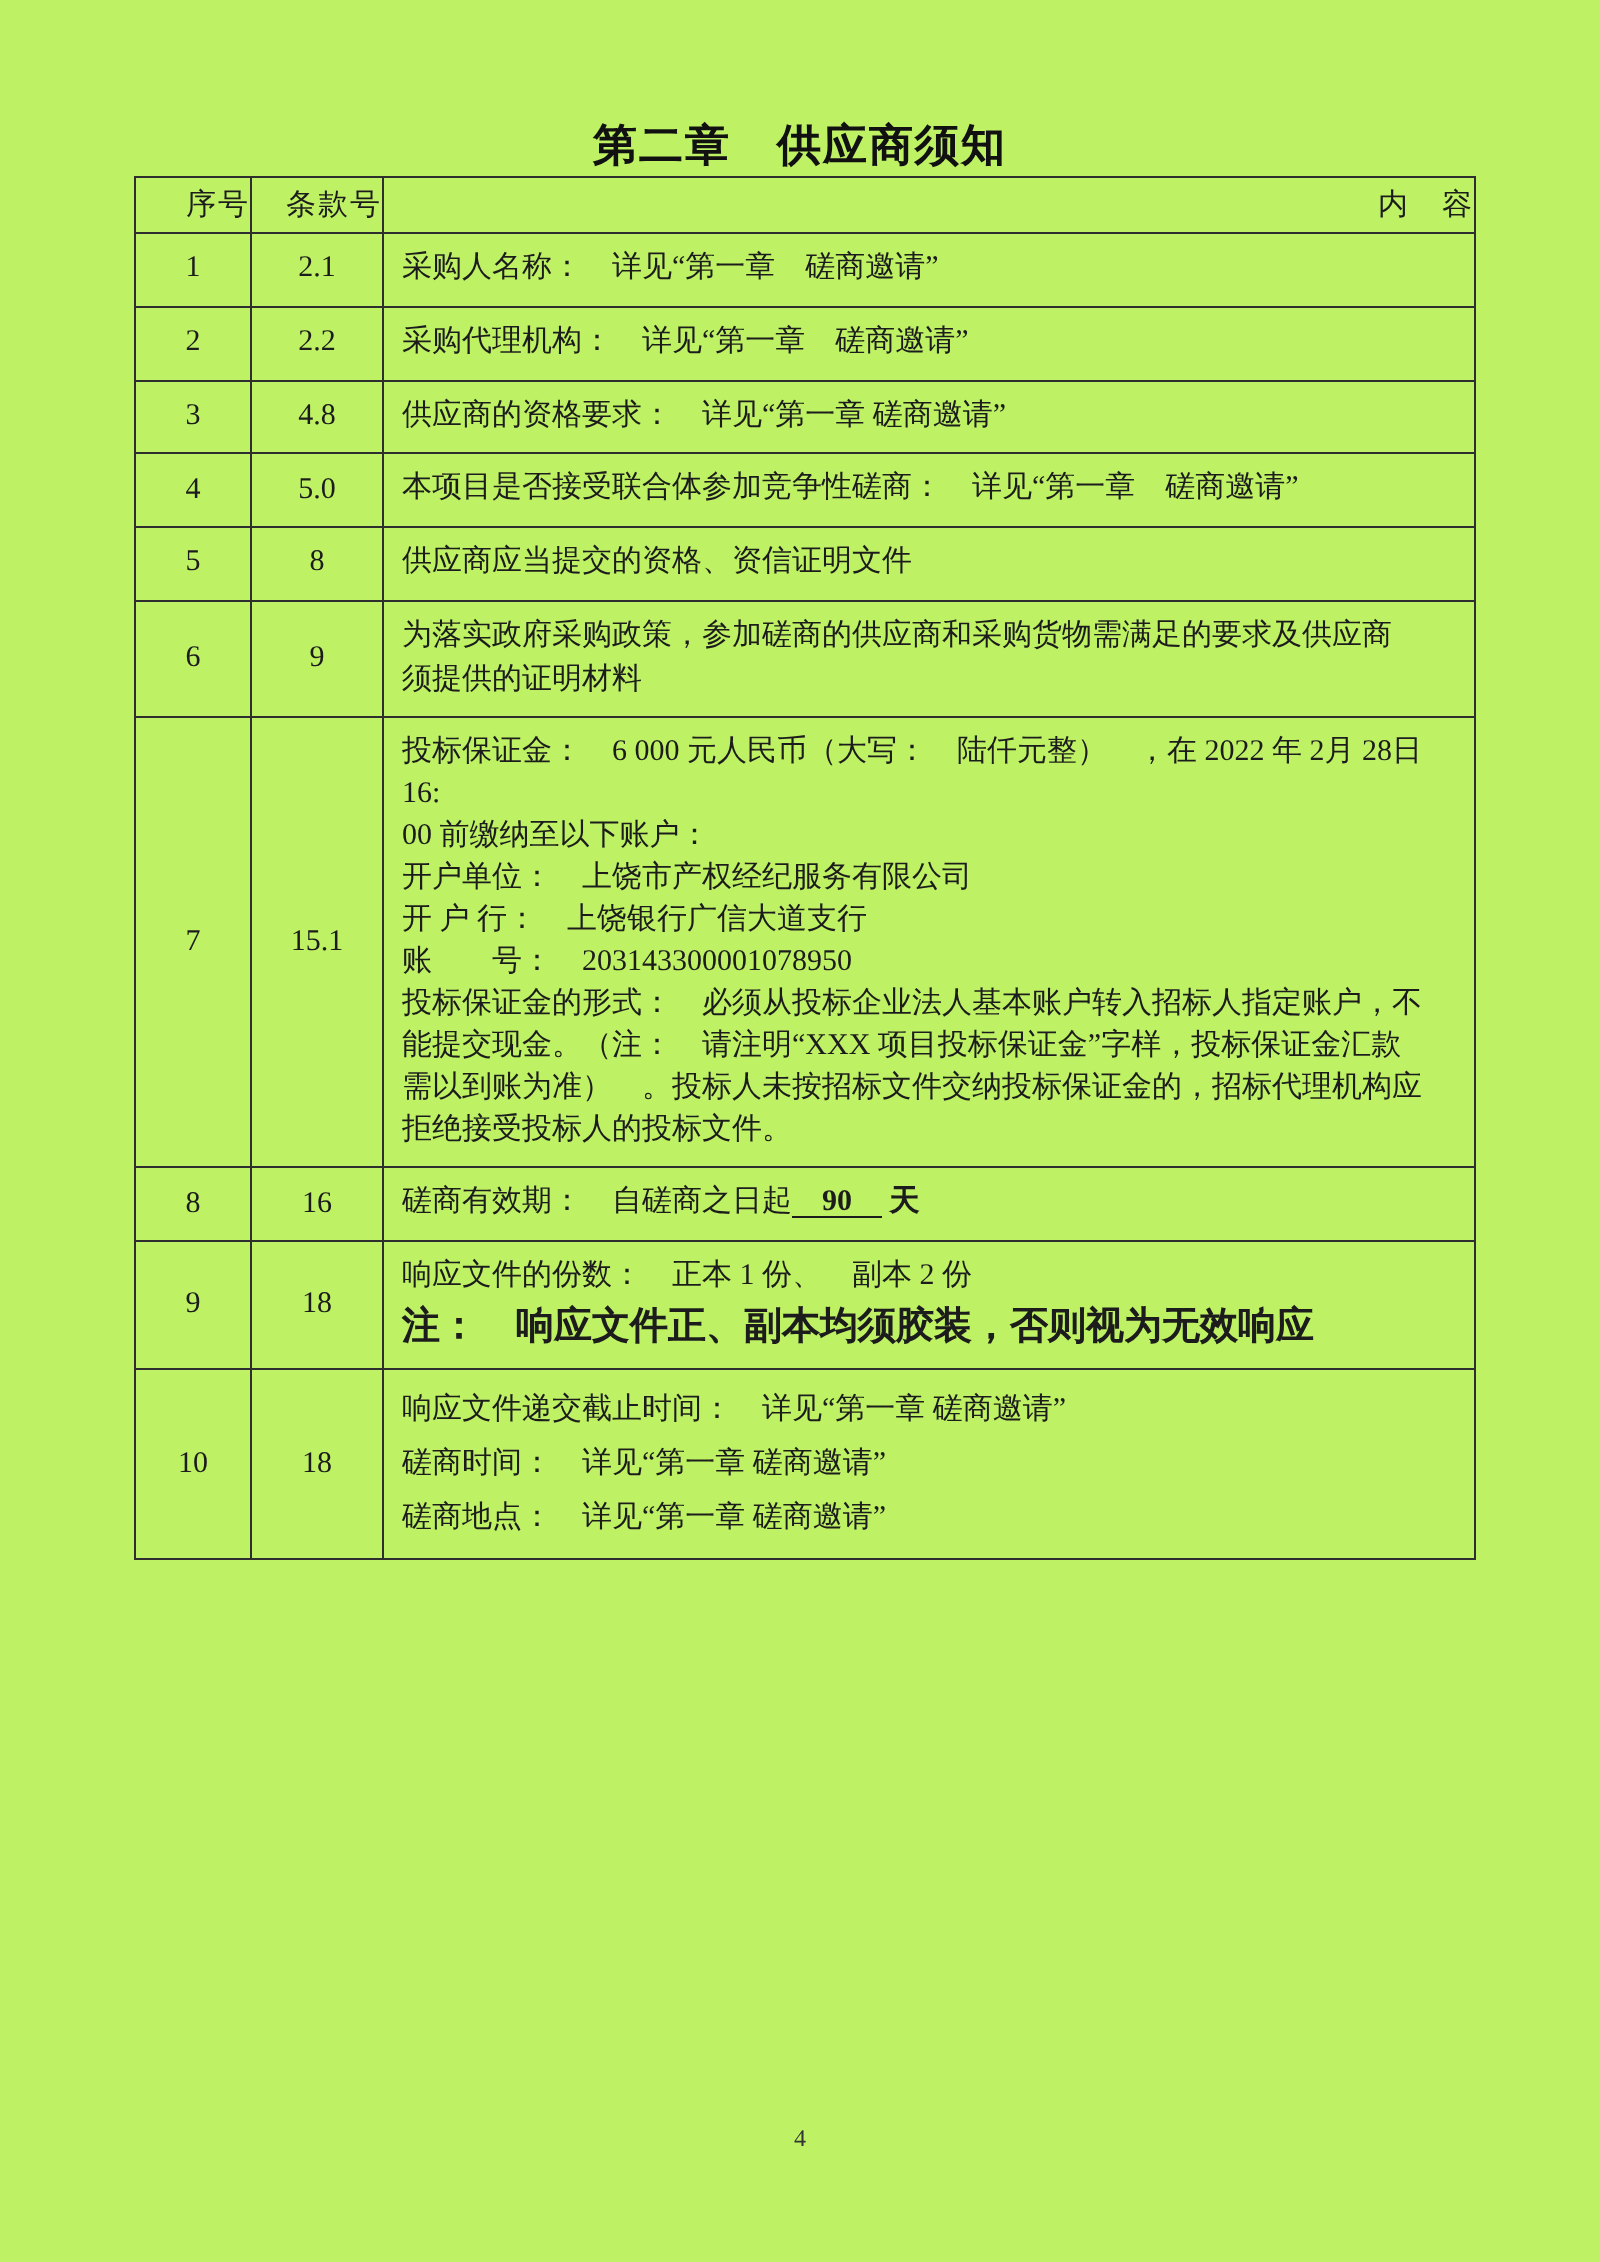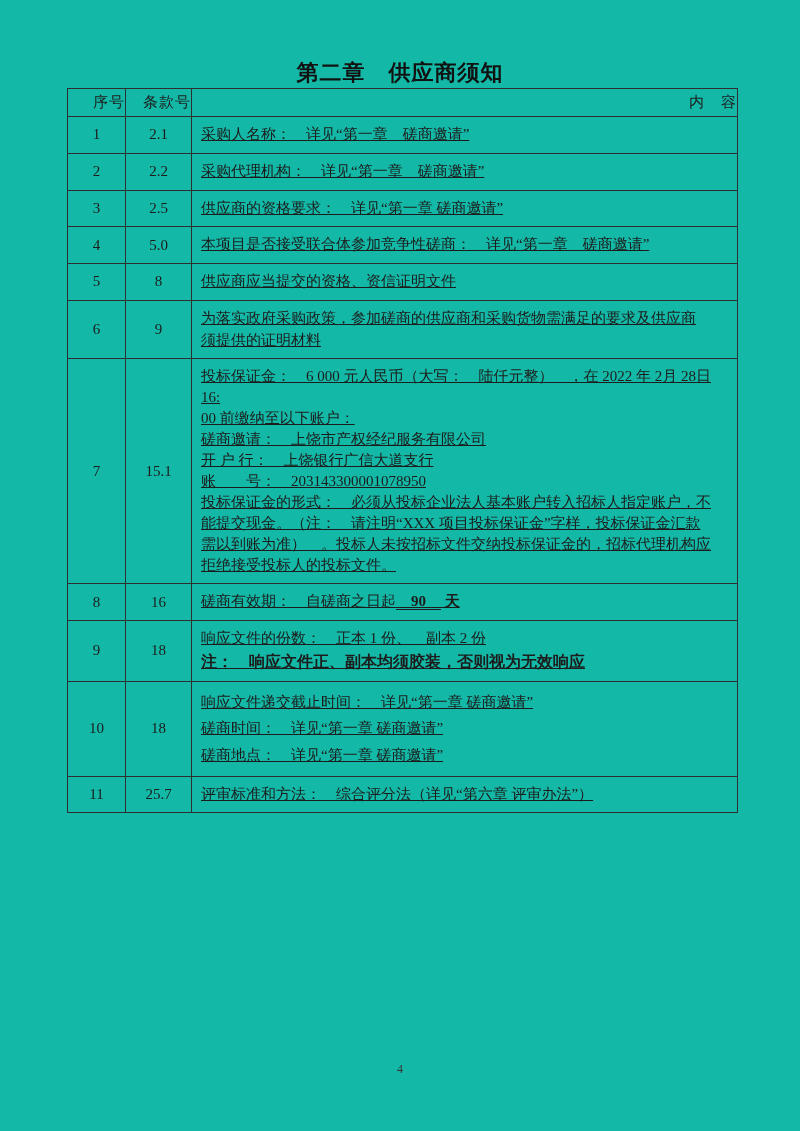--- a/index.html
+++ b/index.html
@@ -2,21 +2,21 @@
 <html><head>
 <meta charset="utf-8">
 <style>
   * { margin: 0; padding: 0; box-sizing: border-box; }
   html, body { background: #9a9a9a; }
   .page {
     position: relative;
     width: 800px;
     height: 1131px;
     margin: 0 auto;
-    background: #14b8a6;
+    background: #bef264;
     color: #1c1c1c;
     font-family: "Liberation Serif", "DejaVu Serif", serif;
     overflow: hidden;
   }
   .doc-title {
     margin-top: 58px;
     text-align: center;
     font-family: "Liberation Sans", "DejaVu Sans", sans-serif;
     font-size: 22px;
     font-weight: 700;
@@ -48,26 +48,26 @@
     letter-spacing: 1px;
   }
   .cell-seq, .cell-clause {
     text-align: center;
     padding: 7px 2px;
   }
   .cell-content {
     padding: 7px 10px 7px 9px;
     text-align: left;
   }
-  .line { line-height: 1.45; text-decoration: underline; }
+  .line { line-height: 1.45; }
   tr[data-row="7"] .line { line-height: 1.40; }
   tr[data-row="10"] .line { line-height: 1.78; }
   .seg-b { font-weight: 700; }
   .seg-u { text-decoration: underline; text-underline-offset: 3px; }
-  tr[data-row="9"] .line .seg-b { font-size: 16px; }
+  tr[data-row="9"] .line .seg-b { font-size: 19px; }
   .page-number {
     position: absolute;
     left: 0;
     top: 1062px;
     width: 100%;
     text-align: center;
     font-size: 12px;
     color: #333;
   }
 </style>
@@ -102,21 +102,21 @@
         </tr>
         <tr data-row="2">
           <td class="cell-seq">2</td>
           <td class="cell-clause">2.2</td>
           <td class="cell-content">
             <div class="line"><span>采购代理机构：　详见“第一章　磋商邀请”</span></div>
           </td>
         </tr>
         <tr data-row="3">
           <td class="cell-seq">3</td>
-          <td class="cell-clause">2.5</td>
+          <td class="cell-clause">4.8</td>
           <td class="cell-content">
             <div class="line"><span>供应商的资格要求：　详见“第一章 磋商邀请”</span></div>
           </td>
         </tr>
         <tr data-row="4">
           <td class="cell-seq">4</td>
           <td class="cell-clause">5.0</td>
           <td class="cell-content">
             <div class="line"><span>本项目是否接受联合体参加竞争性磋商：　详见“第一章　磋商邀请”</span></div>
           </td>
@@ -135,21 +135,21 @@
             <div class="line"><span>为落实政府采购政策，参加磋商的供应商和采购货物需满足的要求及供应商</span></div>
             <div class="line"><span>须提供的证明材料</span></div>
           </td>
         </tr>
         <tr data-row="7">
           <td class="cell-seq">7</td>
           <td class="cell-clause">15.1</td>
           <td class="cell-content">
             <div class="line"><span>投标保证金：　6 000 元人民币（大写：　陆仟元整）　，在 2022 年 2月 28日 16:</span></div>
             <div class="line"><span>00 前缴纳至以下账户：</span></div>
-            <div class="line"><span>磋商邀请：　上饶市产权经纪服务有限公司</span></div>
+            <div class="line"><span>开户单位：　上饶市产权经纪服务有限公司</span></div>
             <div class="line"><span>开 户 行：　上饶银行广信大道支行</span></div>
             <div class="line"><span>账　　号：　203143300001078950</span></div>
             <div class="line"><span>投标保证金的形式：　必须从投标企业法人基本账户转入招标人指定账户，不</span></div>
             <div class="line"><span>能提交现金。（注：　请注明“XXX 项目投标保证金”字样，投标保证金汇款</span></div>
             <div class="line"><span>需以到账为准）　。投标人未按招标文件交纳投标保证金的，招标代理机构应</span></div>
             <div class="line"><span>拒绝接受投标人的投标文件。</span></div>
           </td>
         </tr>
         <tr data-row="8">
           <td class="cell-seq">8</td>
@@ -168,25 +168,18 @@
         </tr>
         <tr data-row="10">
           <td class="cell-seq">10</td>
           <td class="cell-clause">18</td>
           <td class="cell-content">
             <div class="line"><span>响应文件递交截止时间：　详见“第一章 磋商邀请”</span></div>
             <div class="line"><span>磋商时间：　详见“第一章 磋商邀请”</span></div>
             <div class="line"><span>磋商地点：　详见“第一章 磋商邀请”</span></div>
           </td>
         </tr>
-        <tr data-row="11">
-          <td class="cell-seq">11</td>
-          <td class="cell-clause">25.7</td>
-          <td class="cell-content">
-            <div class="line"><span>评审标准和方法：　综合评分法（详见“第六章 评审办法”）</span></div>
-          </td>
-        </tr>
       </tbody>
   </table>
 
   <div class="page-number">4</div>
 
 </div>
 
 </body></html>

